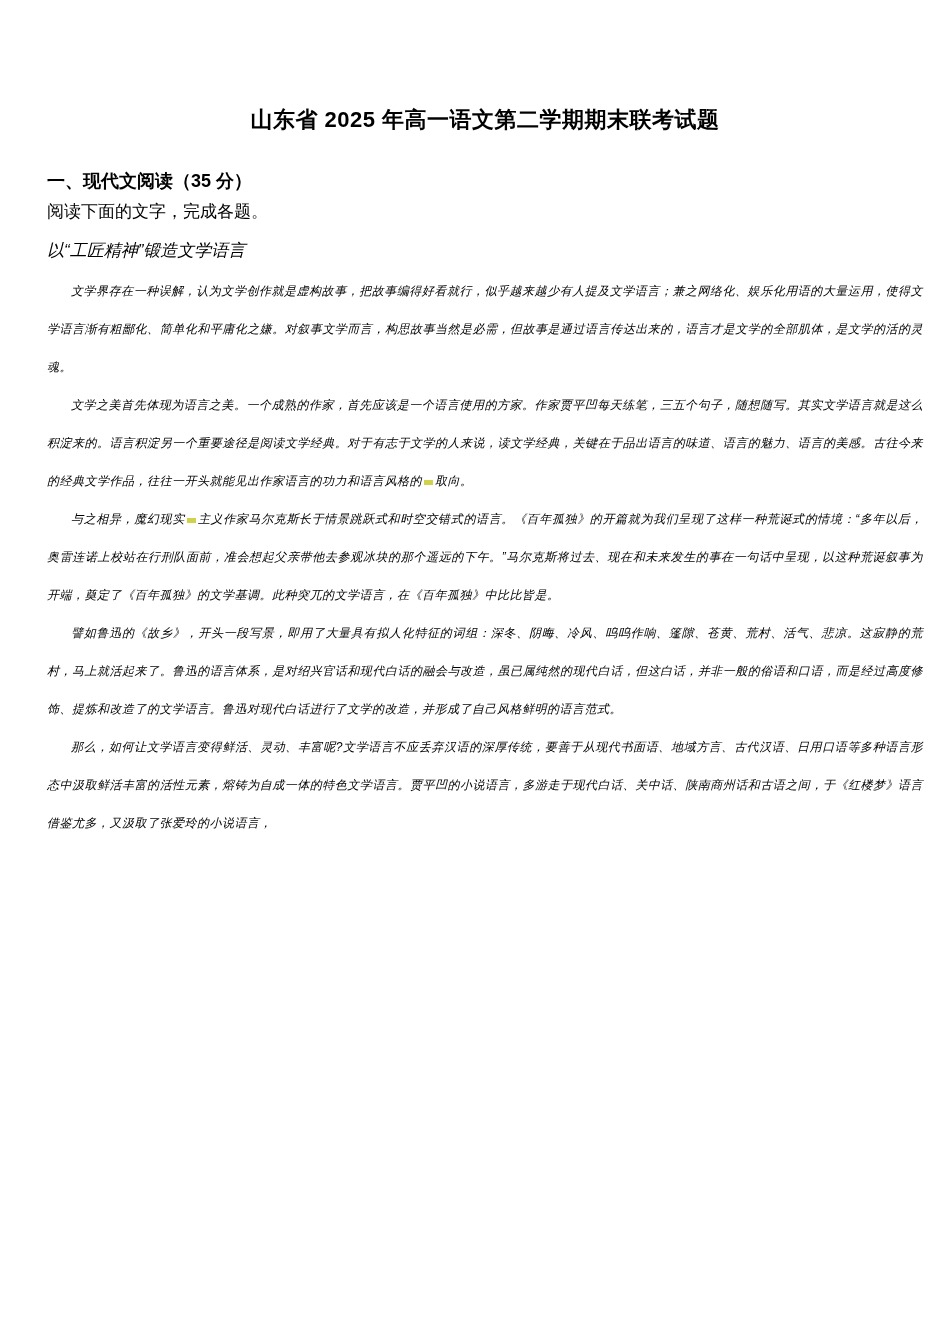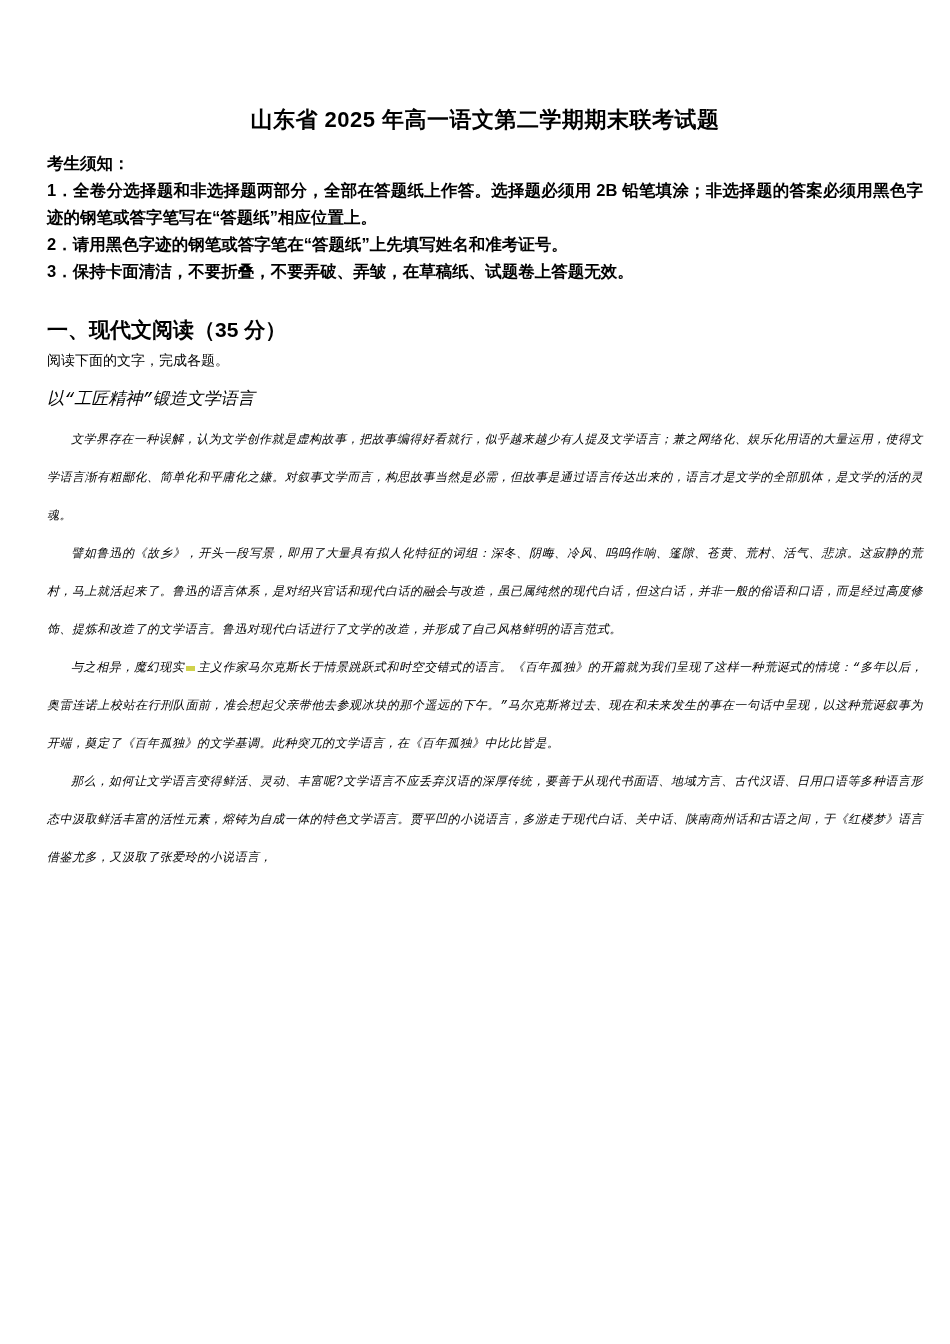--- a/index.html
+++ b/index.html
@@ -33,32 +33,32 @@
     font-size: 16.5px;
     line-height: 27px;
   }
   .notice p {
     margin: 0;
     text-align: justify;
   }
   .sec-heading {
     font-family: "Liberation Sans", sans-serif;
     font-weight: bold;
-    font-size: 21px;
+    font-size: 18px;
     line-height: 26px;
     margin: 32px 0 0 0;
   }
   .instruction {
     font-family: "Liberation Serif", serif;
-    font-size: 14px;
+    font-size: 17px;
     line-height: 27px;
     margin: 4px 0 0 0;
   }
   .kai {
-    font-family: Liberation Mono, monospace;
+    font-family: Liberation Sans, sans-serif;
     font-style: italic;
   }
   .essay-title {
     font-size: 17px;
     line-height: 27px;
     margin: 12px 0 0 0;
   }
   .essay-body {
     margin-top: 8px;
   }
@@ -78,40 +78,35 @@
     vertical-align: baseline;
   }
 </style>
 </head>
 <body>
 
 <div class="page">
 
   <h1 class="doc-title">山东省 2025 年高一语文第二学期期末联考试题</h1>
 
-  <div class="notice">
-    <p>考生须知：</p>
-    <p>1．全卷分选择题和非选择题两部分，全部在答题纸上作答。选择题必须用 2B 铅笔填涂；非选择题的答案必须用黑色字迹的钢笔或答字笔写在“答题纸”相应位置上。</p>
-    <p>2．请用黑色字迹的钢笔或答字笔在“答题纸”上先填写姓名和准考证号。</p>
-    <p>3．保持卡面清洁，不要折叠，不要弄破、弄皱，在草稿纸、试题卷上答题无效。</p>
-  </div>
 
   <h2 class="sec-heading">一、现代文阅读（35 分）</h2>
 
   <p class="instruction">阅读下面的文字，完成各题。</p>
 
   <p class="essay-title kai">以“工匠精神”锻造文学语言</p>
 
   <div class="essay-body kai">
 
     <p class="body-p">文学界存在一种误解，认为文学创作就是虚构故事，把故事编得好看就行，似乎越来越少有人提及文学语言；兼之网络化、娱乐化用语的大量运用，使得文学语言渐有粗鄙化、简单化和平庸化之嫌。对叙事文学而言，构思故事当然是必需，但故事是通过语言传达出来的，语言才是文学的全部肌体，是文学的活的灵魂。</p>
 
+    <p class="body-p"><span>文学之美首先体现为语言之美。一个成熟的作家，首先应该是一个语言使用的方家。作家贾平凹每天练笔，三五个句子，随想随写。其实文学语言就是这么积淀来的。语言积淀另一个重要途径是阅读文学经典。对于有志于文学的人来说，读文学经典，关键在于品出语言的味道、语言的魅力、语言的美感。古往今来的经典文学作品，往往一开头就能见出作家语言的功力和语言风格的</span><span class="hl-mark" style="background: rgb(208, 210, 76);"></span><span>取向。</span></p>
+
+    <p class="body-p"><span>与之相异，魔幻现实</span><span class="hl-mark" style="background: rgb(208, 210, 76);"></span><span>主义作家马尔克斯长于情景跳跃式和时空交错式的语言。《百年孤独》的开篇就为我们呈现了这样一种荒诞式的情境：“多年以后，奥雷连诺上校站在行刑队面前，准会想起父亲带他去参观冰块的那个遥远的下午。”马尔克斯将过去、现在和未来发生的事在一句话中呈现，以这种荒诞叙事为开端，奠定了《百年孤独》的文学基调。此种突兀的文学语言，在《百年孤独》中比比皆是。</span></p>
 
     <p class="body-p">譬如鲁迅的《故乡》，开头一段写景，即用了大量具有拟人化特征的词组：深冬、阴晦、冷风、呜呜作响、篷隙、苍黄、荒村、活气、悲凉。这寂静的荒村，马上就活起来了。鲁迅的语言体系，是对绍兴官话和现代白话的融会与改造，虽已属纯然的现代白话，但这白话，并非一般的俗语和口语，而是经过高度修饰、提炼和改造了的文学语言。鲁迅对现代白话进行了文学的改造，并形成了自己风格鲜明的语言范式。</p>
-
-    <p class="body-p"><span>与之相异，魔幻现实</span><span class="hl-mark" style="background: rgb(208, 210, 76);"></span><span>主义作家马尔克斯长于情景跳跃式和时空交错式的语言。《百年孤独》的开篇就为我们呈现了这样一种荒诞式的情境：“多年以后，奥雷连诺上校站在行刑队面前，准会想起父亲带他去参观冰块的那个遥远的下午。”马尔克斯将过去、现在和未来发生的事在一句话中呈现，以这种荒诞叙事为开端，奠定了《百年孤独》的文学基调。此种突兀的文学语言，在《百年孤独》中比比皆是。</span></p>
 
 
     <p class="body-p">那么，如何让文学语言变得鲜活、灵动、丰富呢?文学语言不应丢弃汉语的深厚传统，要善于从现代书面语、地域方言、古代汉语、日用口语等多种语言形态中汲取鲜活丰富的活性元素，熔铸为自成一体的特色文学语言。贾平凹的小说语言，多游走于现代白话、关中话、陕南商州话和古语之间，于《红楼梦》语言借鉴尤多，又汲取了张爱玲的小说语言，</p>
 
   </div>
 
 </div>
 
 </body></html>

